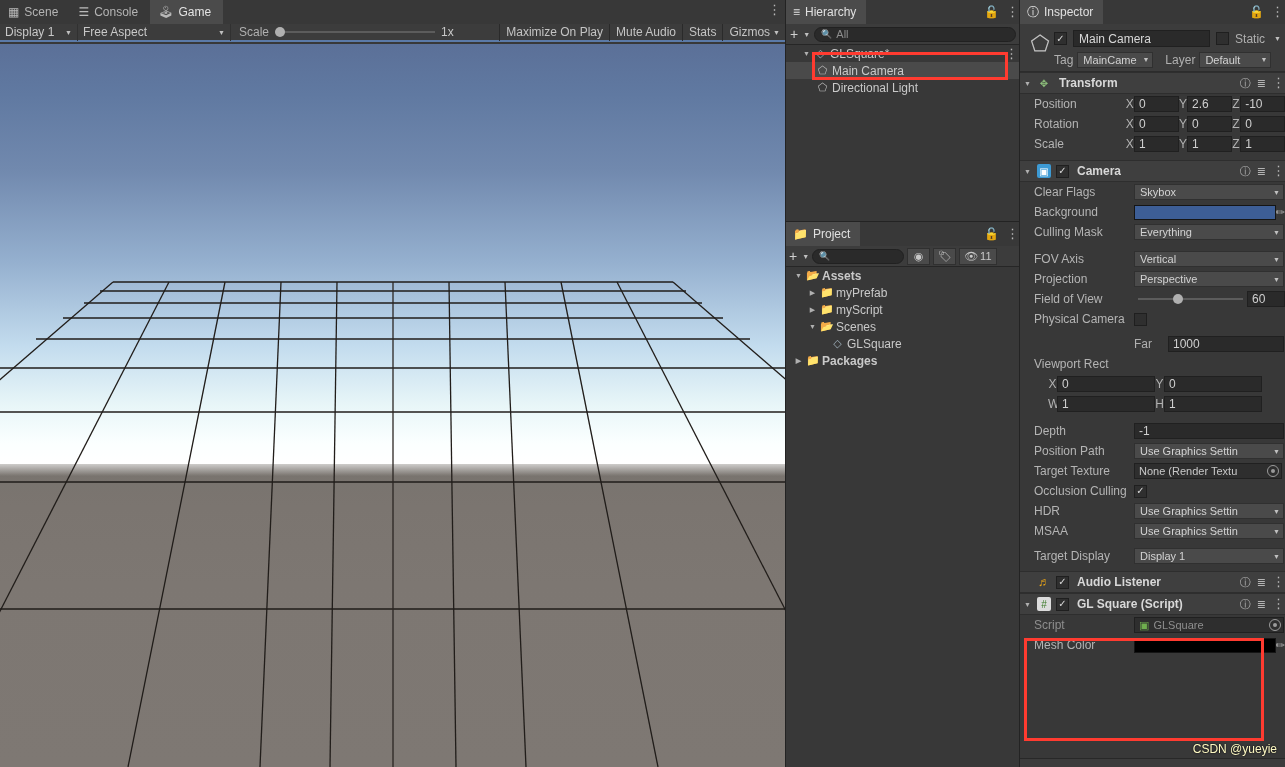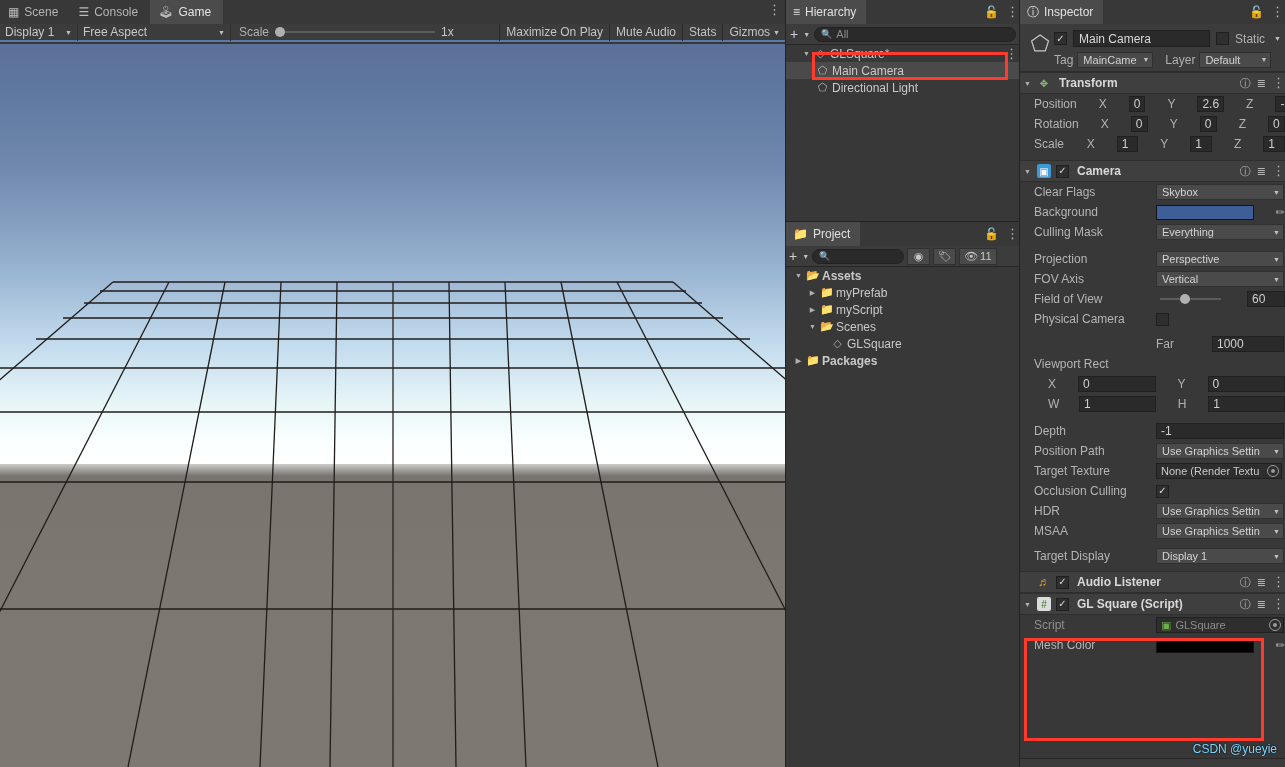--- a/index.html
+++ b/index.html
@@ -180,21 +180,21 @@
   .comp-header .title { font-weight: bold; color: #d8d8d8; font-size: 12px; margin-left: 3px; text-align: right; }
   .comp-header .hdr-right {
     position: absolute; right: 3px; display: flex; align-items: center; gap: 6px;
   }
   .hicon { font-size: 11px; color: #b4b4b4; }
   .cicon {
     width: 14px; height: 14px; display: flex; align-items: center; justify-content: center;
     font-size: 10px; border-radius: 2px;
   }
   .row {
-    display: flex; align-items: center; height: 20px; padding-left: 14px; gap: 22px;
+    display: flex; align-items: center; height: 20px; padding-left: 14px; gap: 0;
   }
   .row .rl { width: 100px; color: #b4b4b4; font-size: 12px; }
   .fld {
     background: #2a2a2a; border: 1px solid #202020; height: 16px;
     display: flex; align-items: center; padding: 0 4px; color: #d0d0d0; font-size: 12px;
   }
   .axis { color: #b2b2b2; font-size: 12px; width: 9px; text-align: center; }
   .objfield {
     background: #2e2e2e; border: 1px solid #202020; height: 16px; flex: 1;
     display: flex; align-items: center; gap: 4px; padding: 0 2px 0 4px;
@@ -209,21 +209,21 @@
   .radio-dot i { width: 4px; height: 4px; border-radius: 50%; background: #9a9a9a; display: block; }
   .colorfield { height: 15px; border: 1px solid #151515; }
   .eyedrop { color: #bdbdbd; font-size: 11px; }
   .fov-slider { flex: 1; height: 2px; background: #5c5c5c; position: relative; margin: 0 4px; }
   .fov-knob { position: absolute; top: -4px; width: 10px; height: 10px; border-radius: 50%; background: #b0b0b0; }
 
   .redbox {
     position: absolute; border: 3px solid #ff3b30; pointer-events: none; z-index: 50;
   }
   .watermark {
-    position: absolute; right: 8px; color: #7dd3fc; font-size: 12px;
+    position: absolute; right: 8px; color: #fef9c3; font-size: 12px;
     z-index: 60; text-shadow: 0 0 2px #000;
   }
   .vdiv { position: absolute; width: 1px; background: #232323; top: 0; bottom: 0; }
   .hdiv { position: absolute; height: 1px; background: #232323; }
   .bottombar {
     position: absolute; left: 1020px; top: 758px; width: 265px; height: 9px;
     background: #3c3c3c; border-top: 1px solid #282828;
   }
 </style>
 </head>
@@ -533,30 +533,30 @@
     </div>
     <div class="row">
       <span class="rl">Culling Mask</span>
       <div class="dd" style="flex:1;margin-right:1px">
         <span>Everything</span>
         <span class="caret">▼</span>
       </div>
     </div>
     <div style="height:7px"></div>
     <div class="row">
+      <span class="rl">FOV Axis</span>
+      <div class="dd" style="flex:1;margin-right:1px">
+        <span>Vertical</span>
+        <span class="caret">▼</span>
+      </div>
+    </div>
+    <div class="row">
       <span class="rl">Projection</span>
       <div class="dd" style="flex:1;margin-right:1px">
         <span>Perspective</span>
-        <span class="caret">▼</span>
-      </div>
-    </div>
-    <div class="row">
-      <span class="rl">FOV Axis</span>
-      <div class="dd" style="flex:1;margin-right:1px">
-        <span>Vertical</span>
         <span class="caret">▼</span>
       </div>
     </div>
     <div class="row">
       <span class="rl">Field of View</span>
       <div class="fov-slider">
         <div class="fov-knob" style="left:33%"></div>
       </div>
       <div class="fld" style="width:38px">
           <span>60</span>

